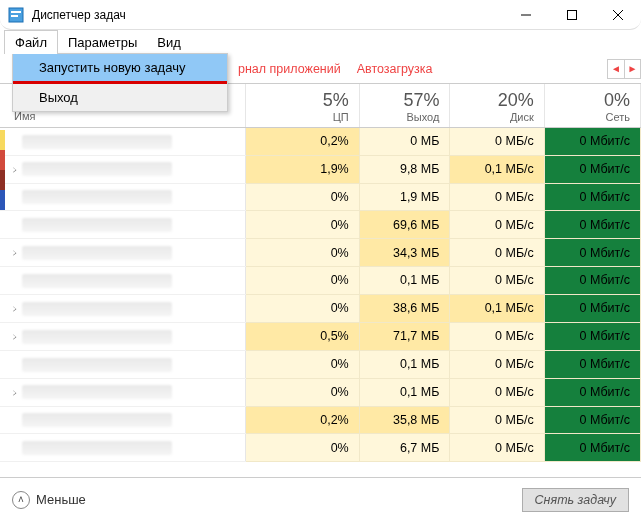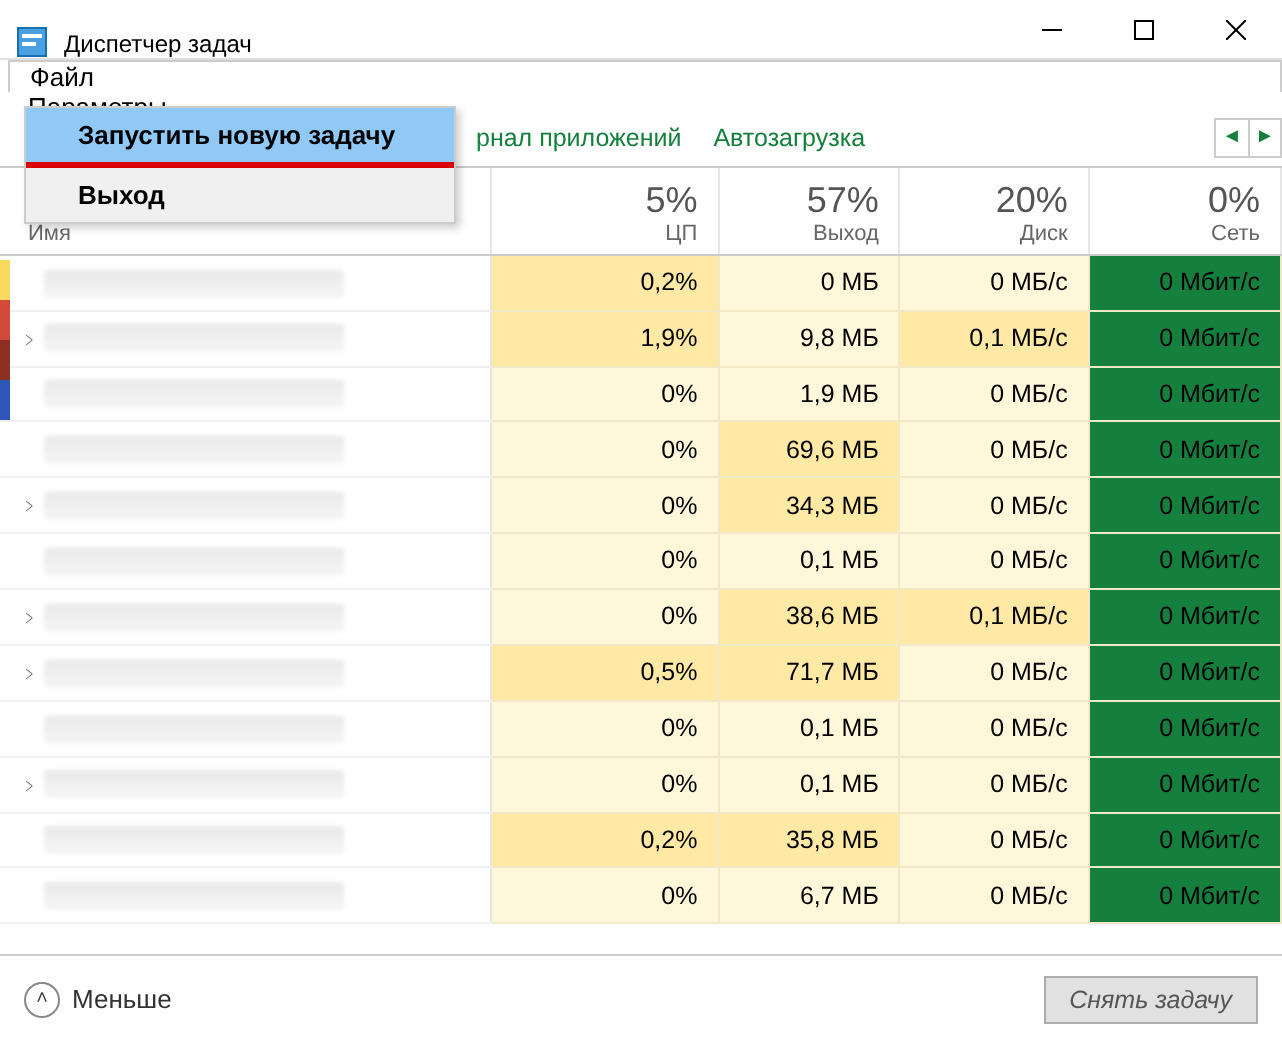--- a/index.html
+++ b/index.html
@@ -1,33 +1,33 @@
 <!DOCTYPE html>
 <html><head>
 <meta charset="utf-8">
 <style>
   * { box-sizing: border-box; margin: 0; padding: 0; font-family: "Segoe UI", Tahoma, sans-serif; }
   body { background: #fff; width: 641px; height: 521px; overflow: hidden; position: relative; }
 
-  .titlebar { height: 30px; background: #fff; display: flex; align-items: flex-end; padding-left: 8px; border-bottom: 1px solid #e0e0e0; }
+  .titlebar { height: 30px; background: #fff; display: flex; align-items: center; padding-left: 8px; border-bottom: 1px solid #e0e0e0; border-radius: 11px; }
   .titlebar .app-icon { width: 16px; height: 16px; margin-right: 8px; }
   .titlebar .title { font-size: 12px; color: #000; flex: 1; }
   .win-btns { display: flex; height: 100%; }
   .win-btn { width: 46px; height: 100%; display: flex; align-items: center; justify-content: center; font-size: 12px; color: #333; }
 
-  .menubar { height: 24px; display: flex; align-items: stretch; padding-left: 4px; font-size: 13px; background: #fff; flex-direction: column; }
+  .menubar { height: 24px; display: flex; align-items: stretch; padding-left: 4px; font-size: 13px; background: #fff; }
   .menu-item { padding: 0 10px; display: flex; align-items: center; color: #000; }
   .menu-item.open { background: #fff; border: 1px solid #ccc; border-bottom: none; position: relative; z-index: 11; }
 
   .dropdown { position: absolute; top: 53px; left: 12px; width: 216px; background: #f0f0f0; border: 1px solid #ccc; box-shadow: 2px 2px 4px rgba(0,0,0,0.2); z-index: 10; }
-  .dropdown-item { padding: 6px 26px; font-size: 13px; color: #000; font-weight: bold; }
+  .dropdown-item { padding: 6px 26px; font-size: 13px; color: #000; }
   .dropdown-item.selected { background: #90c8f6; }
   .dropdown-redline { height: 3px; background: #d80000; }
 
-  .tabs { display: flex; align-items: center; height: 30px; padding-left: 230px; font-size: 12.5px; color: #15803d; border-bottom: 1px solid #ccc; background: #fff; position: relative; }
+  .tabs { display: flex; align-items: center; height: 30px; padding-left: 230px; font-size: 12.5px; color: #ef4444; border-bottom: 1px solid #ccc; background: #fff; position: relative; }
   .tab { padding: 0 8px; height: 100%; display: flex; align-items: center; }
   .tab-scroll { display: flex; margin-left: auto; border: 1px solid #ccc; }
   .tab-scroll span { width: 16px; height: 18px; display: flex; align-items: center; justify-content: center; font-size: 10px; border-left: 1px solid #ccc; }
   .tab-scroll span:first-child { border-left: none; }
 
   .table-wrap { position: relative; overflow: hidden; height: 390px; }
   .table { width: 100%; border-collapse: collapse; font-size: 12.5px; }
   .table thead th { font-weight: 400; text-align: right; padding: 6px 10px 4px; border-right: 1px solid #e6e6e6; border-bottom: 1px solid #ccc; background: #fff; position: sticky; top: 0; }
   .table thead th .big { font-size: 18px; color: #555; }
   .table thead th .small { font-size: 11px; color: #666; }

